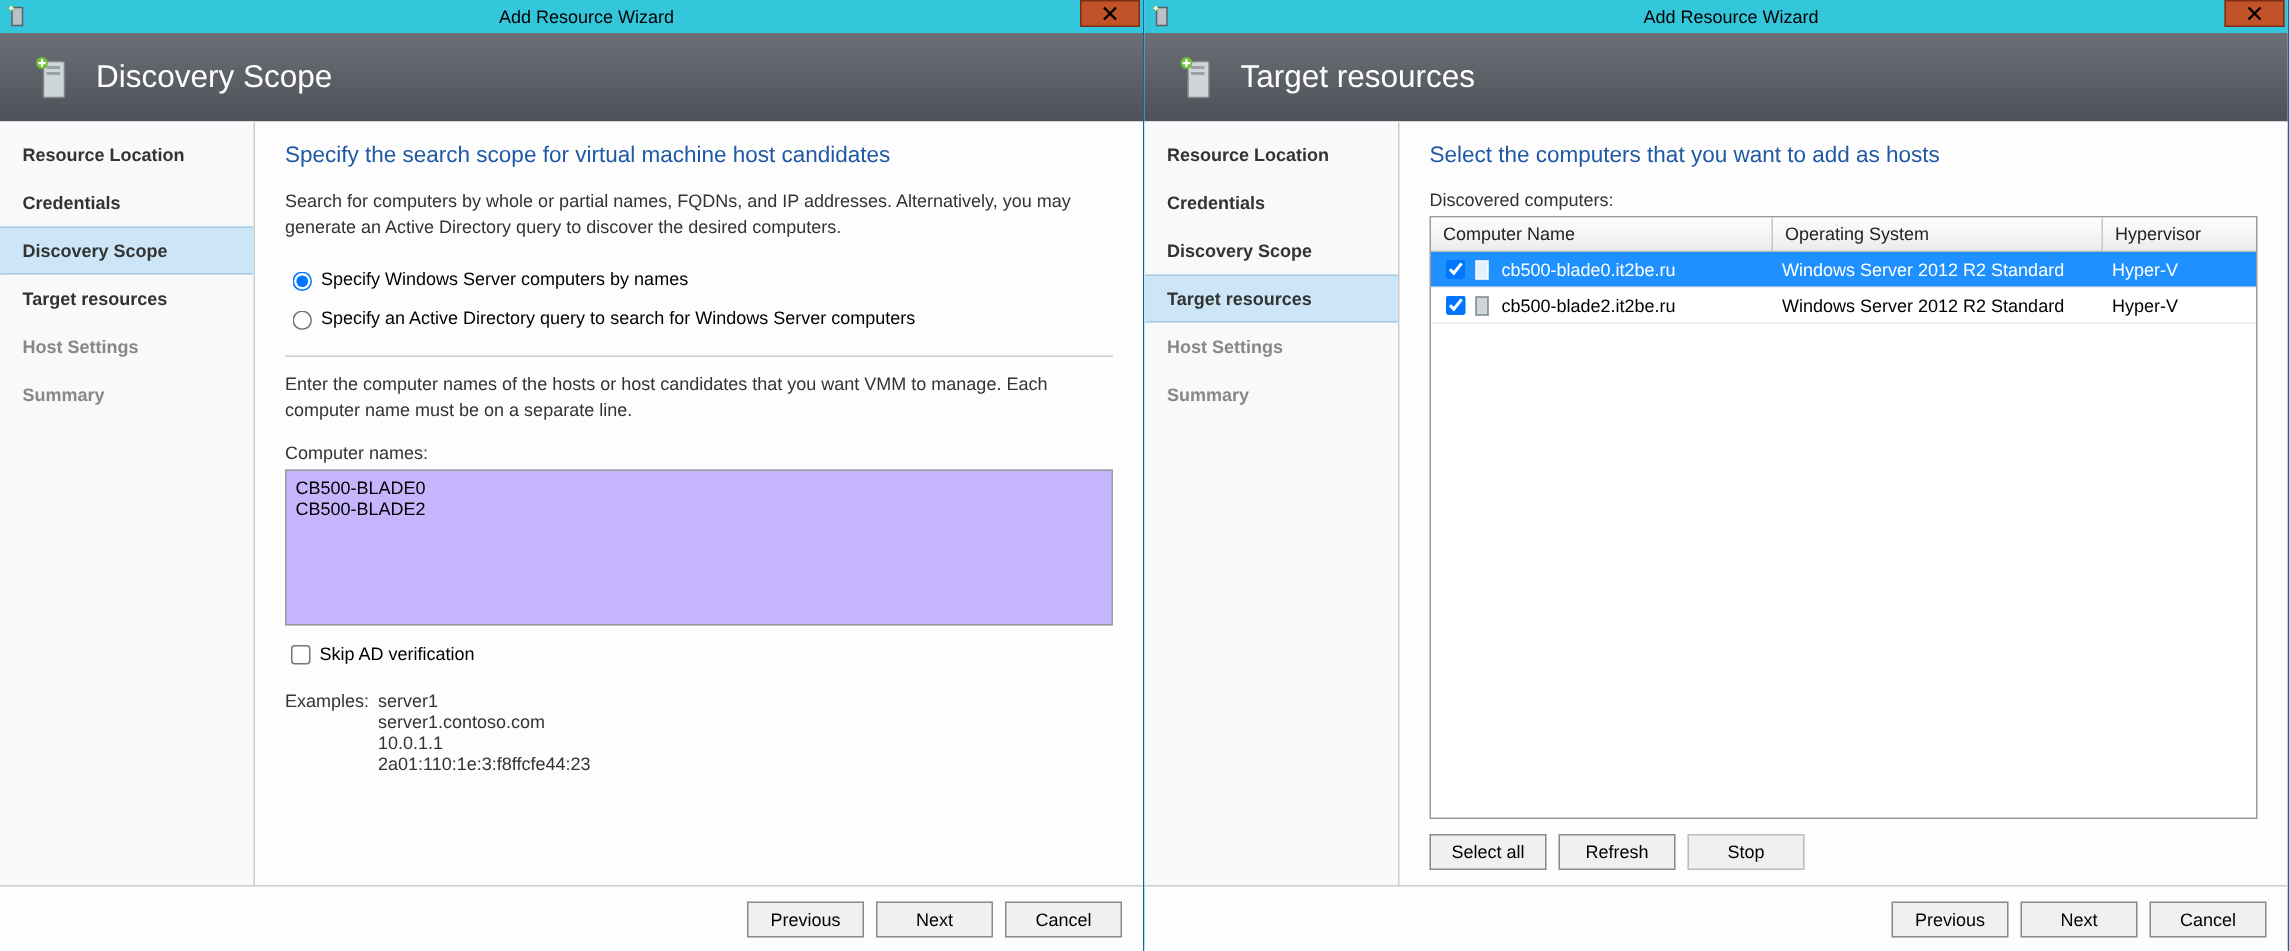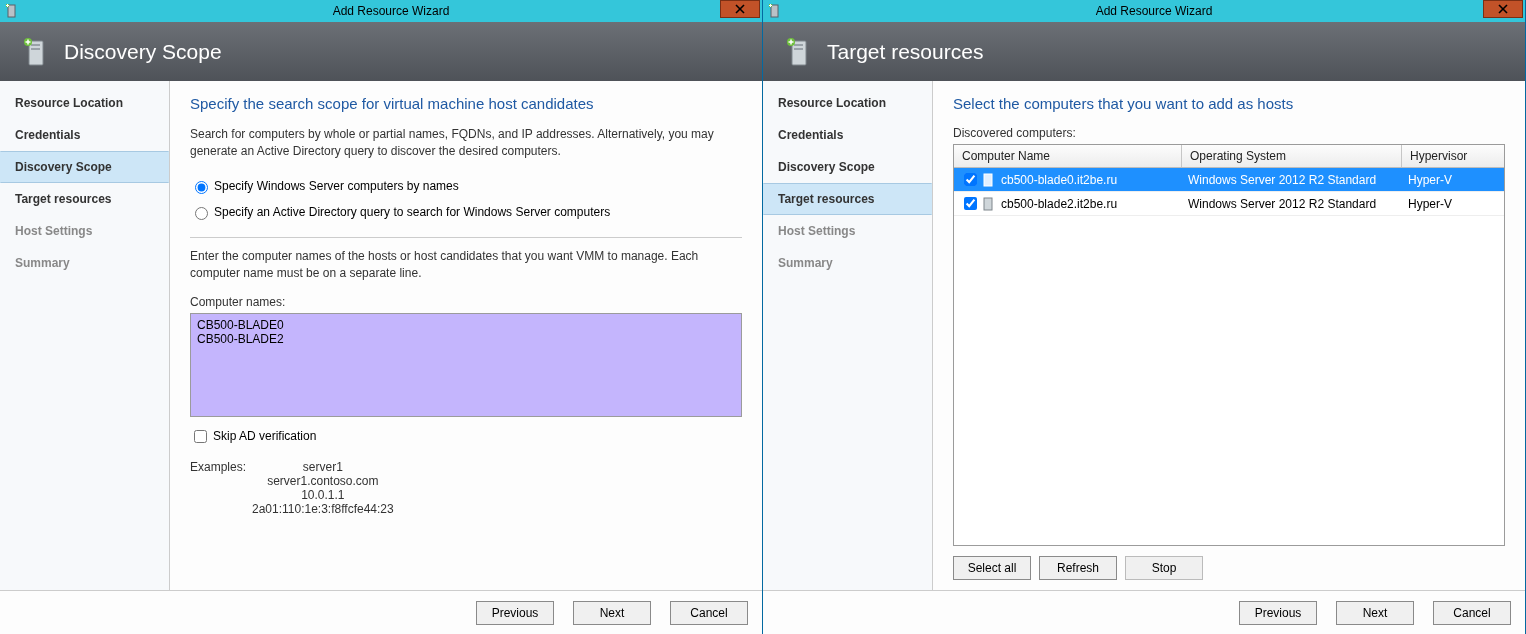--- a/index.html
+++ b/index.html
@@ -146,29 +146,29 @@
     align-items: center;
     margin-top: 10px;
   }
   .chk-row input { margin-right: 6px; }
   .examples {
     display: flex;
     margin-top: 14px;
     color: #333;
   }
   .examples-label { width: 62px; }
-  .examples-list { white-space: pre-line; text-align: center; }
+  .examples-list { white-space: pre-line; }
   .footer {
     height: 44px;
     border-top: 1px solid #ccc;
     display: flex;
     align-items: center;
     justify-content: flex-end;
     padding-right: 14px;
-    gap: 19px;
+    gap: 8px;
     background: #fdfdfd;
   }
   .btn {
     min-width: 78px;
     height: 24px;
     border: 1px solid #8a8a8a;
     background: #f0f0f0;
     font-size: 12px;
     cursor: pointer;
   }

